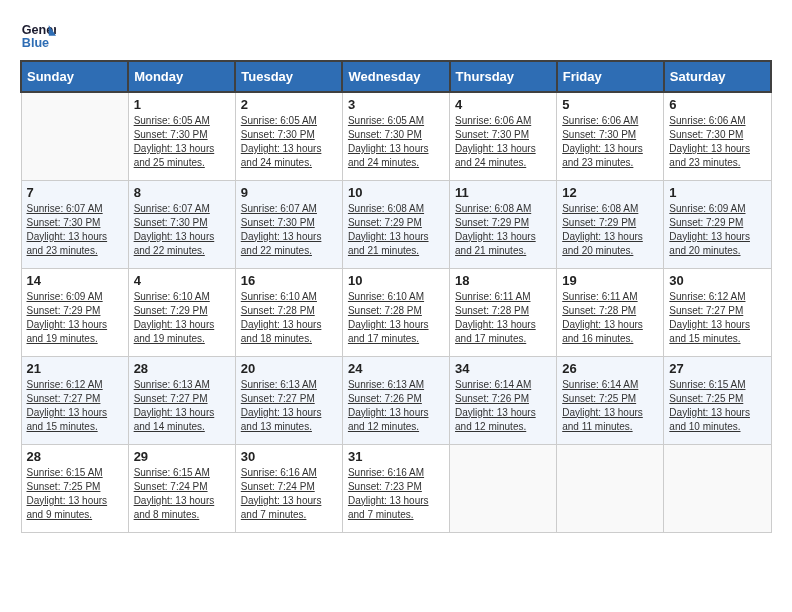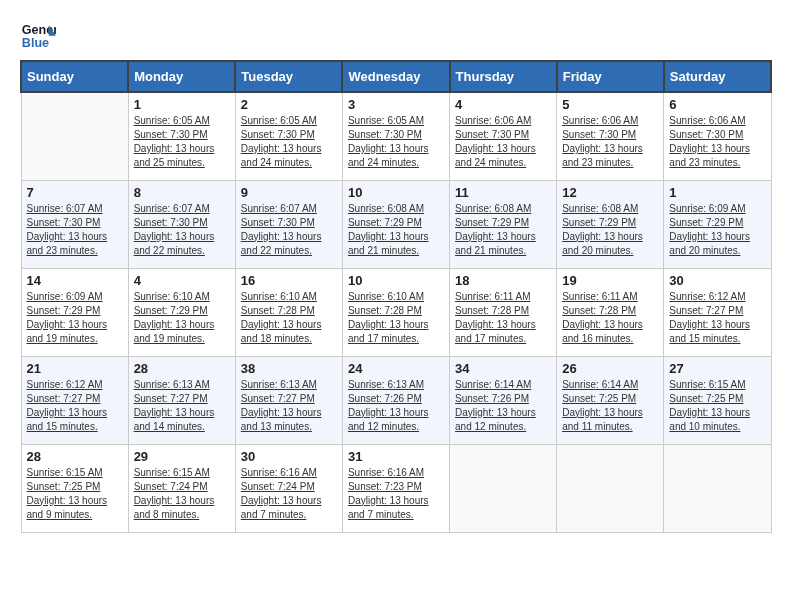--- a/index.html
+++ b/index.html
@@ -272,21 +272,21 @@
 and 15 minutes.</div>
         </td>
         <td>
           <span class="day-number">28</span>
           <div class="cell-content" style="white-space: pre-line;">Sunrise: 6:13 AM
 Sunset: 7:27 PM
 Daylight: 13 hours
 and 14 minutes.</div>
         </td>
         <td>
-          <span class="day-number">38</span>
+          <span class="day-number">20</span>
           <div class="cell-content" style="white-space: pre-line;">Sunrise: 6:13 AM
 Sunset: 7:27 PM
 Daylight: 13 hours
 and 13 minutes.</div>
         </td>
         <td>
           <span class="day-number">24</span>
           <div class="cell-content" style="white-space: pre-line;">Sunrise: 6:13 AM
 Sunset: 7:26 PM
 Daylight: 13 hours

